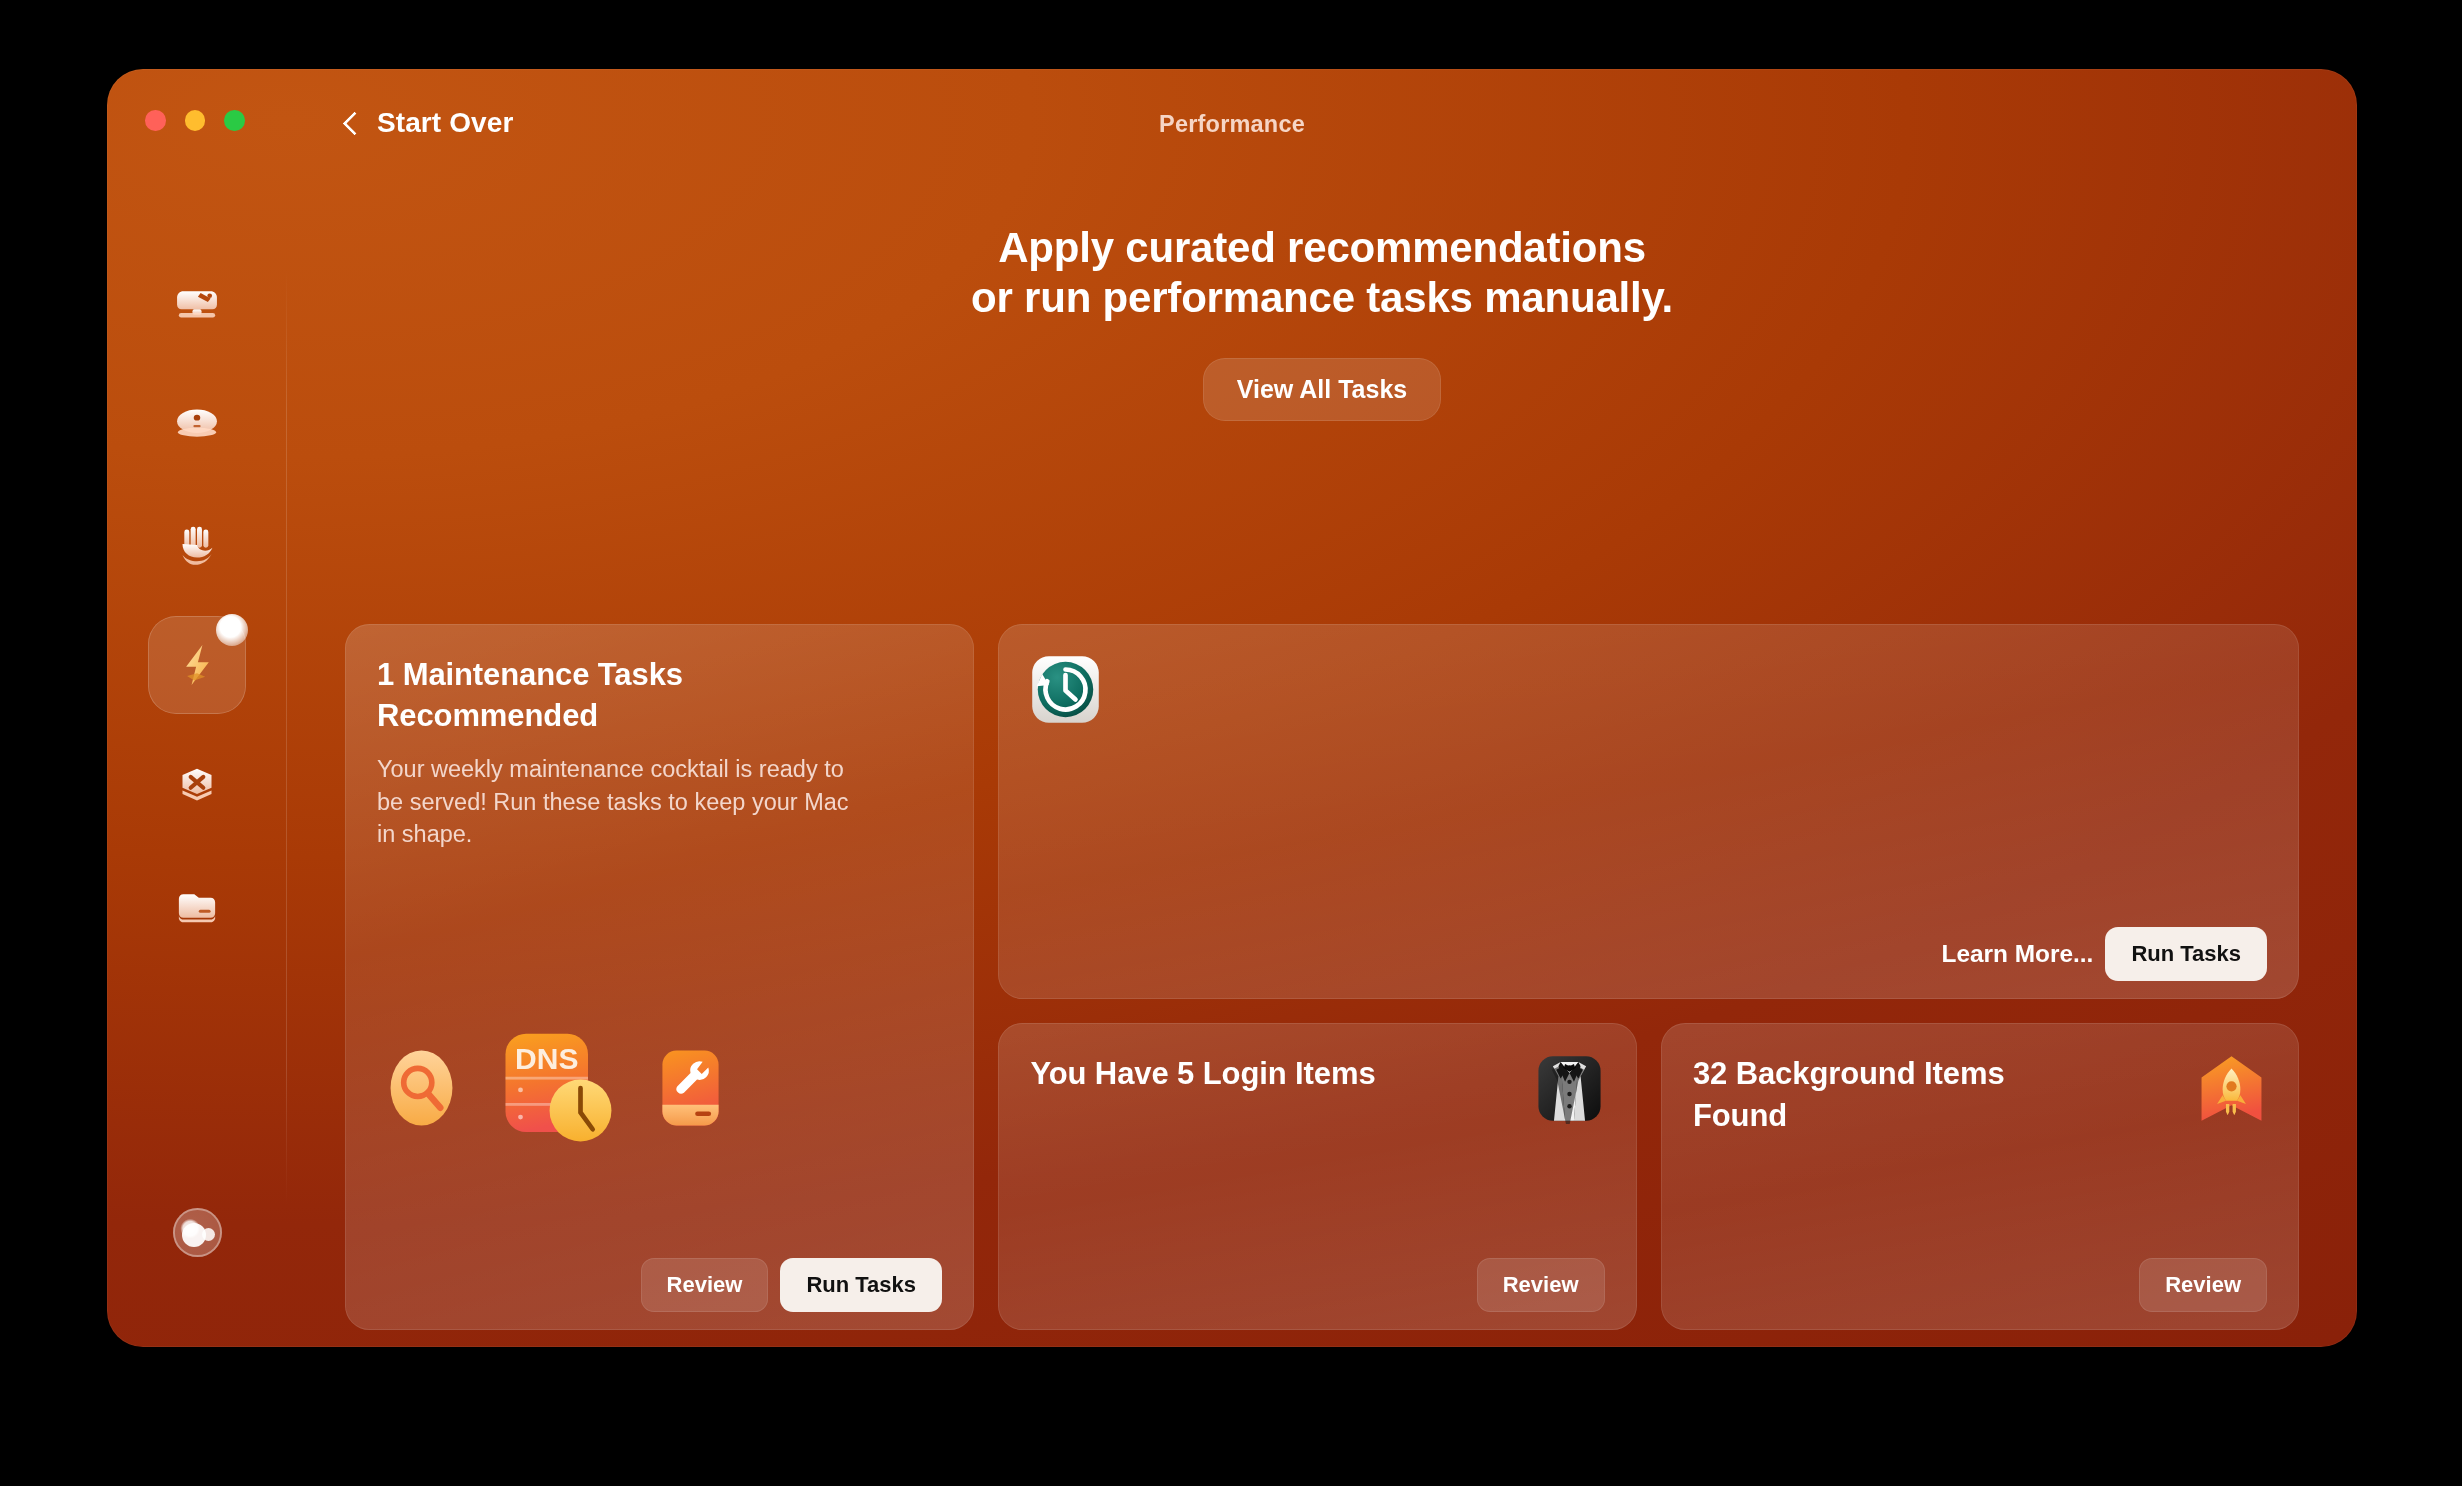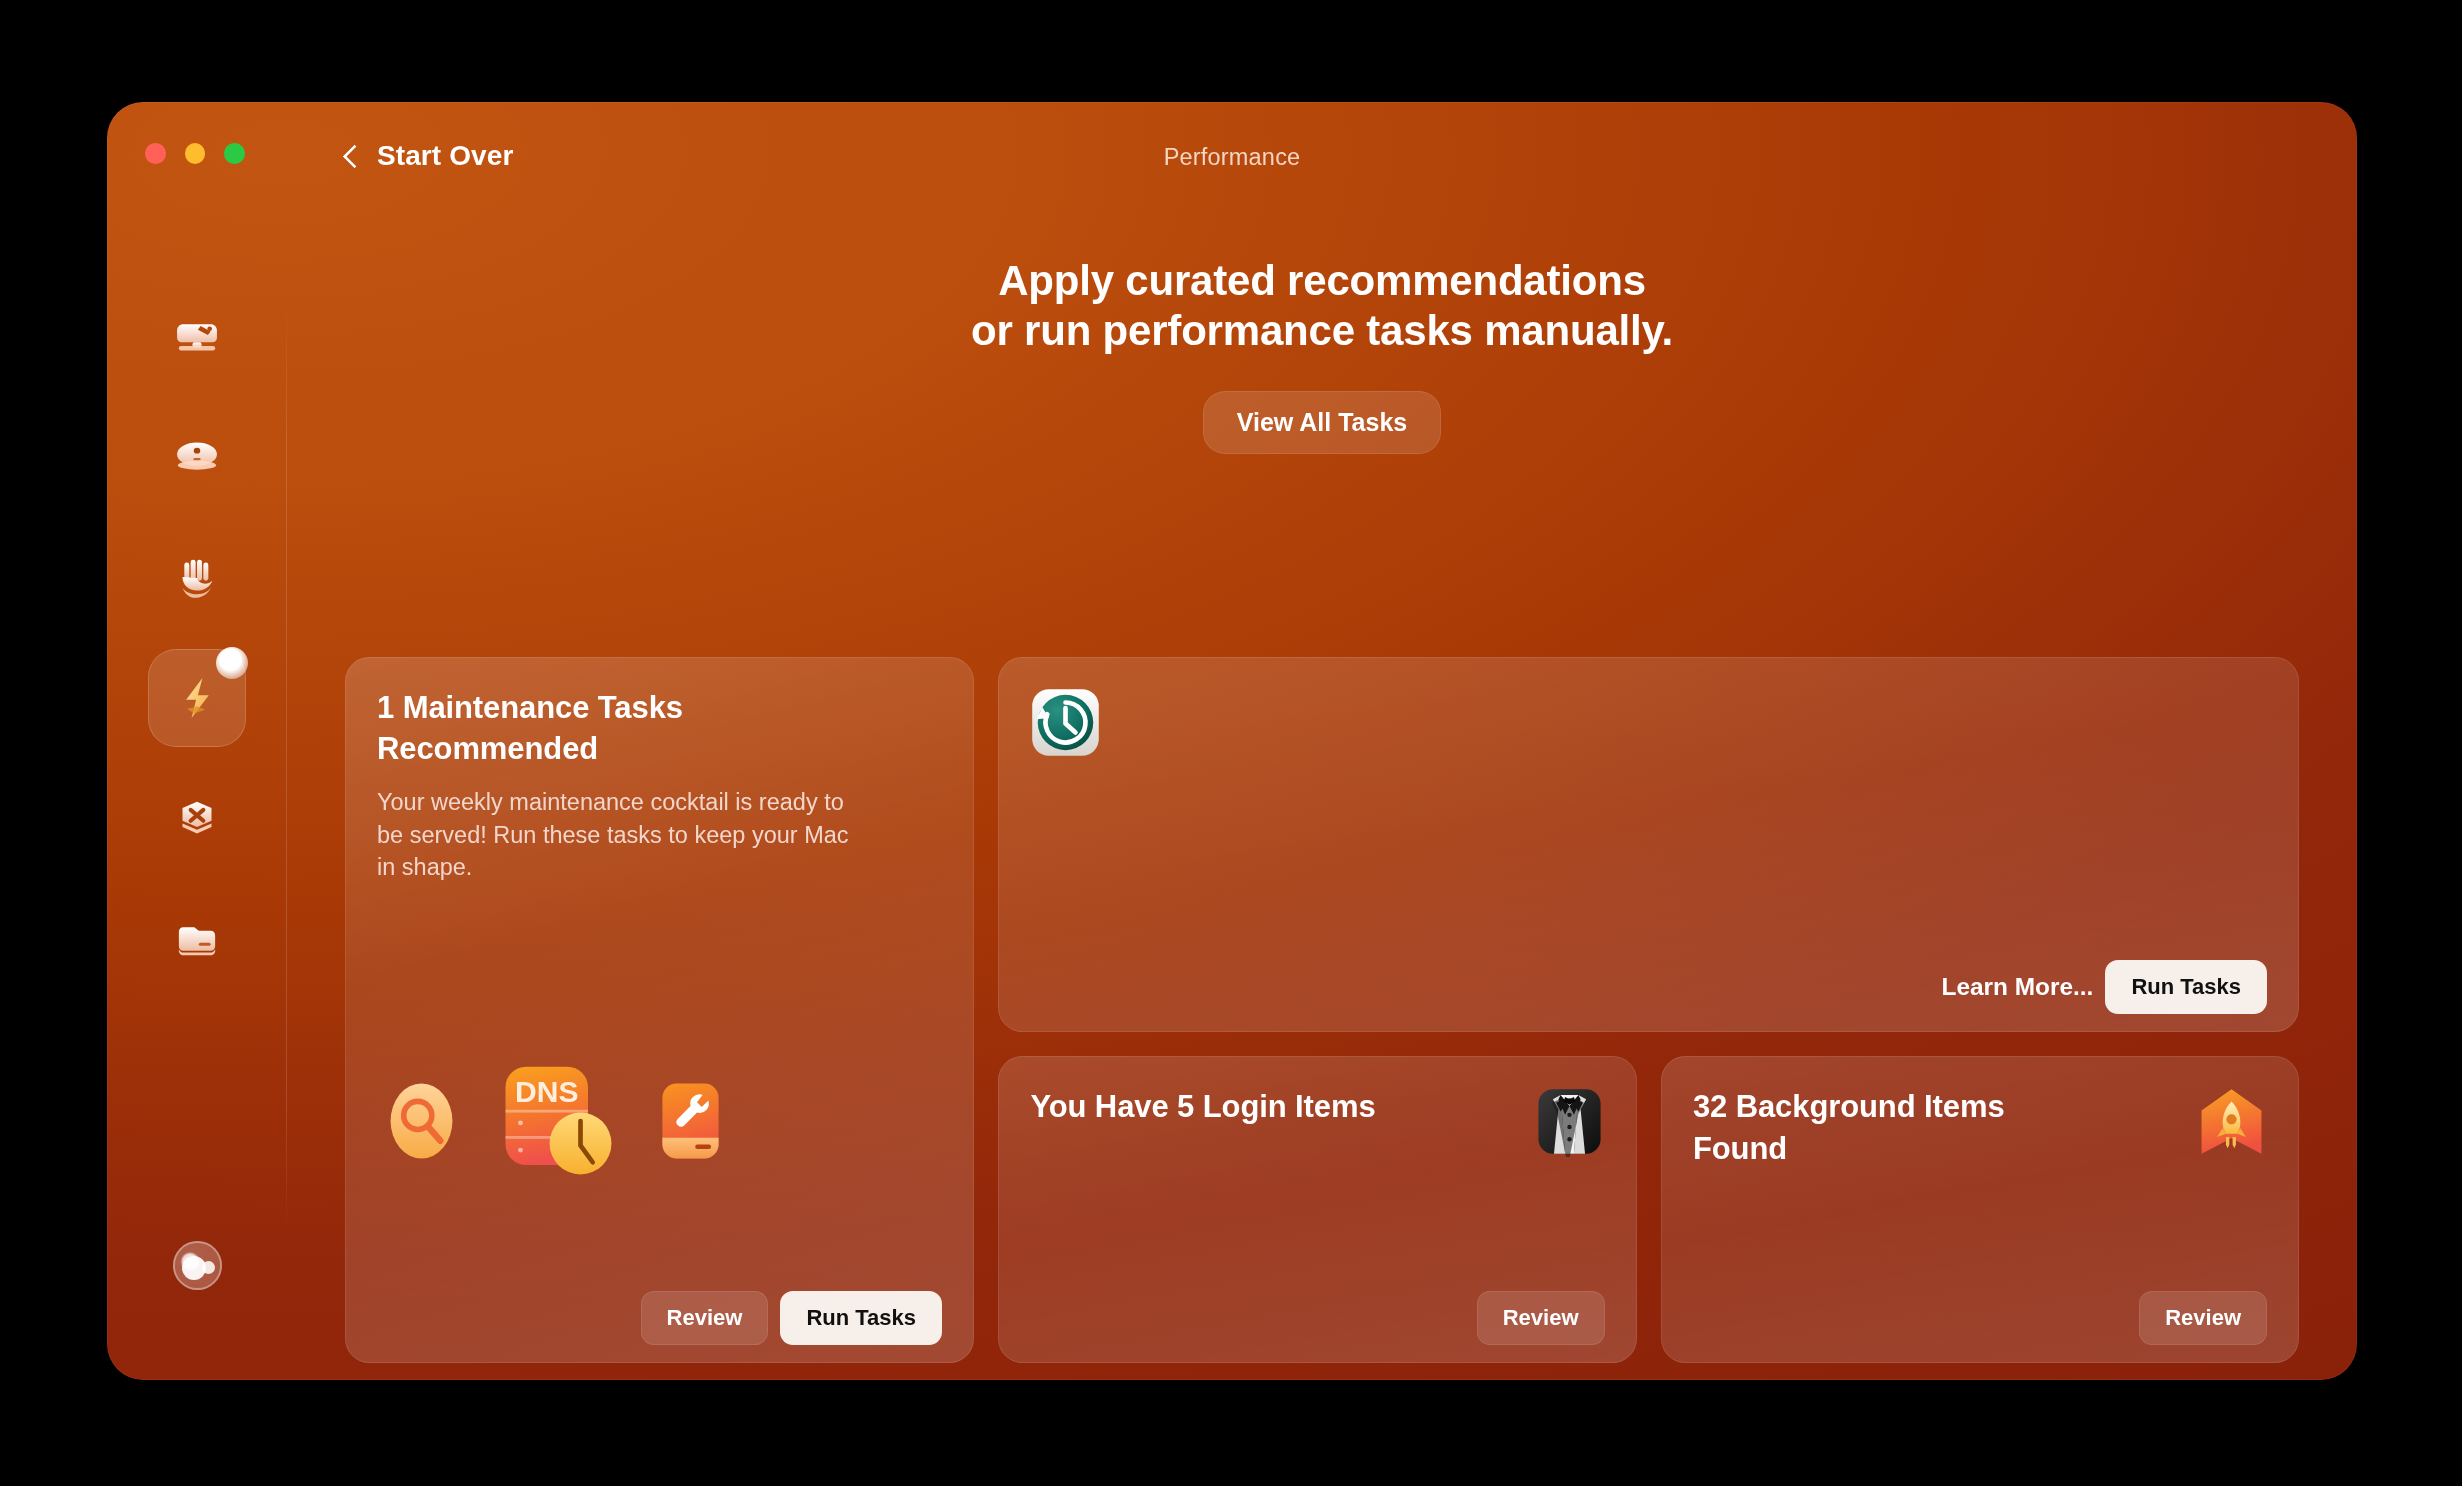--- a/index.html
+++ b/index.html
@@ -18,21 +18,20 @@
     position: absolute;
     left: 107px;
     top: 69px;
     width: 2250px;
     height: 1278px;
     border-radius: 36px;
     overflow: hidden;
     background:
       radial-gradient(150% 120% at 8% 4%, #c25512 0%, #bb4d0d 22%, #a93a06 48%, #93270a 72%, #8a2109 100%);
     box-shadow: 0 20.6px 56px rgba(0,0,0,0.55);
-    margin-top: 33px;
   }
   .window::after{
     content:"";
     position:absolute; inset:0;
     border-radius:36px;
     box-shadow: inset 0 0 0 0.9px rgba(255,255,255,0.05);
     pointer-events:none;
   }
 
   
@@ -77,21 +76,21 @@
     letter-spacing: 0.1px;
   }
 
   .win-title {
     position: absolute;
     left: 0; right: 0;
     top: 42px;
     text-align: center;
     color: #f6d5c5;
     font-size: 23.5px;
-    font-weight: 400;
+    font-weight: 700;
     letter-spacing: 0.2px;
   }
 
   
   .sidebar {
     position: absolute;
     left: 0; top: 86px;
     width: 180px;
     height: calc(100% - 86px);
     z-index: 5;

